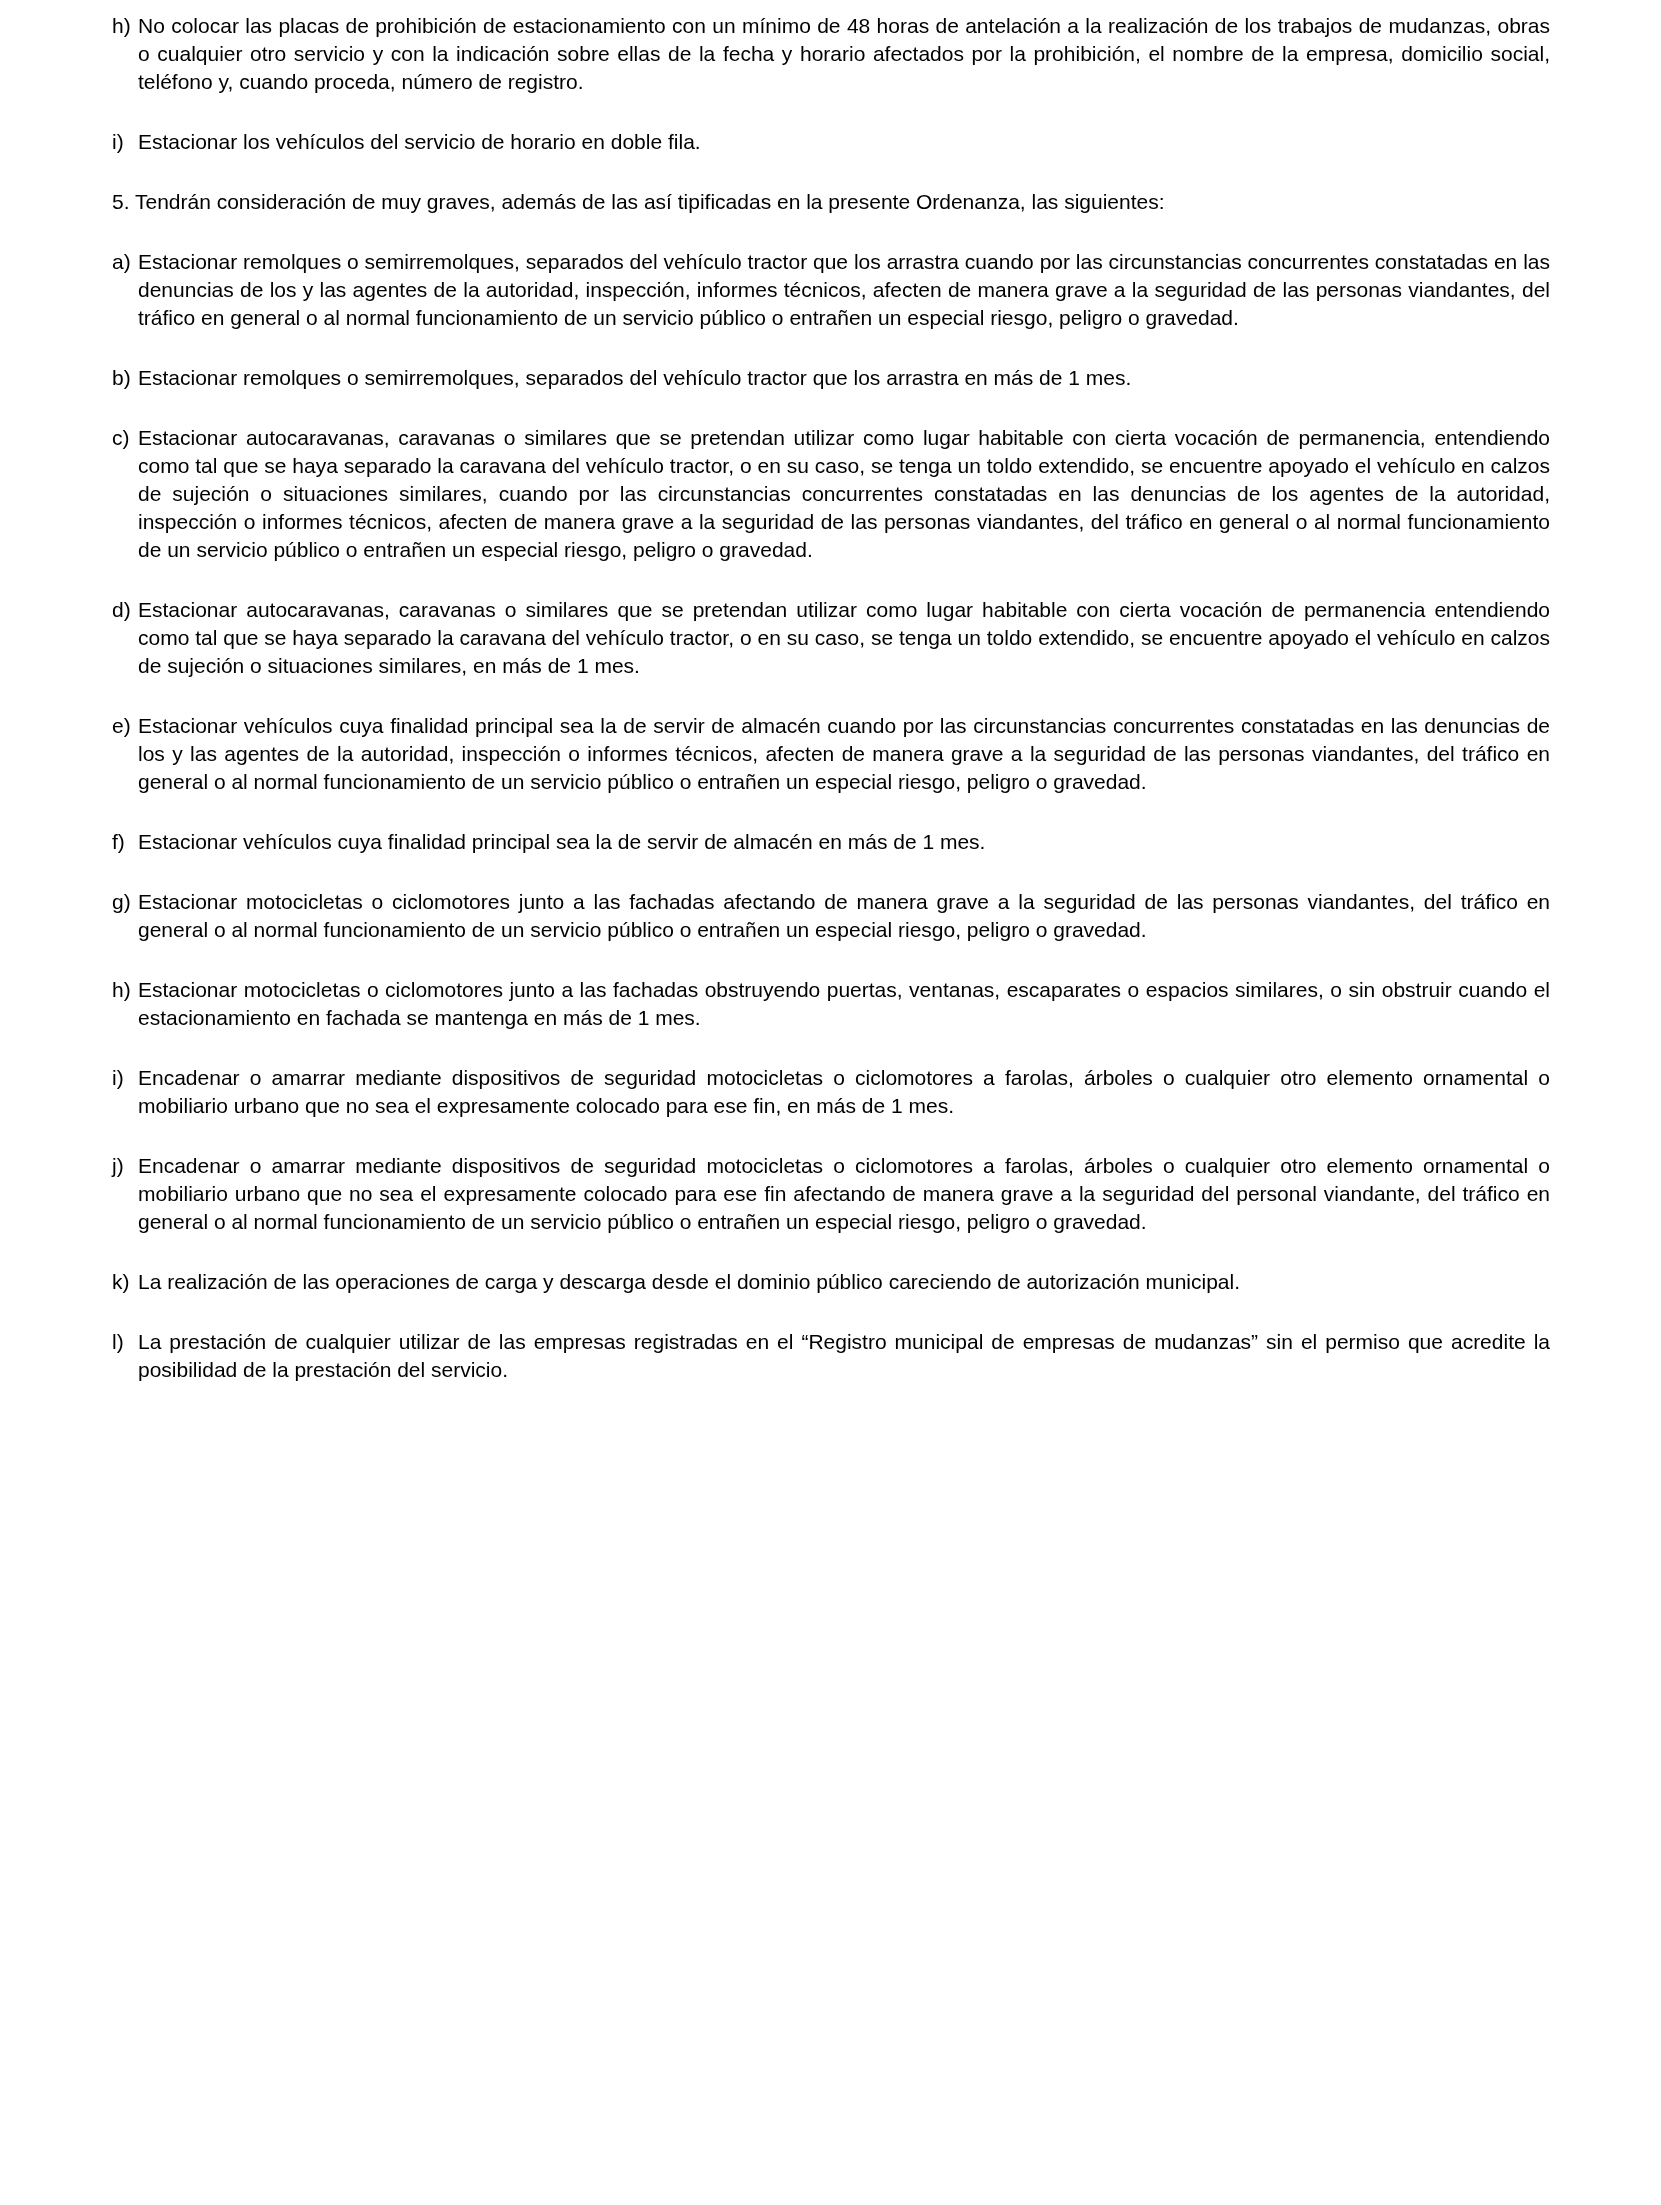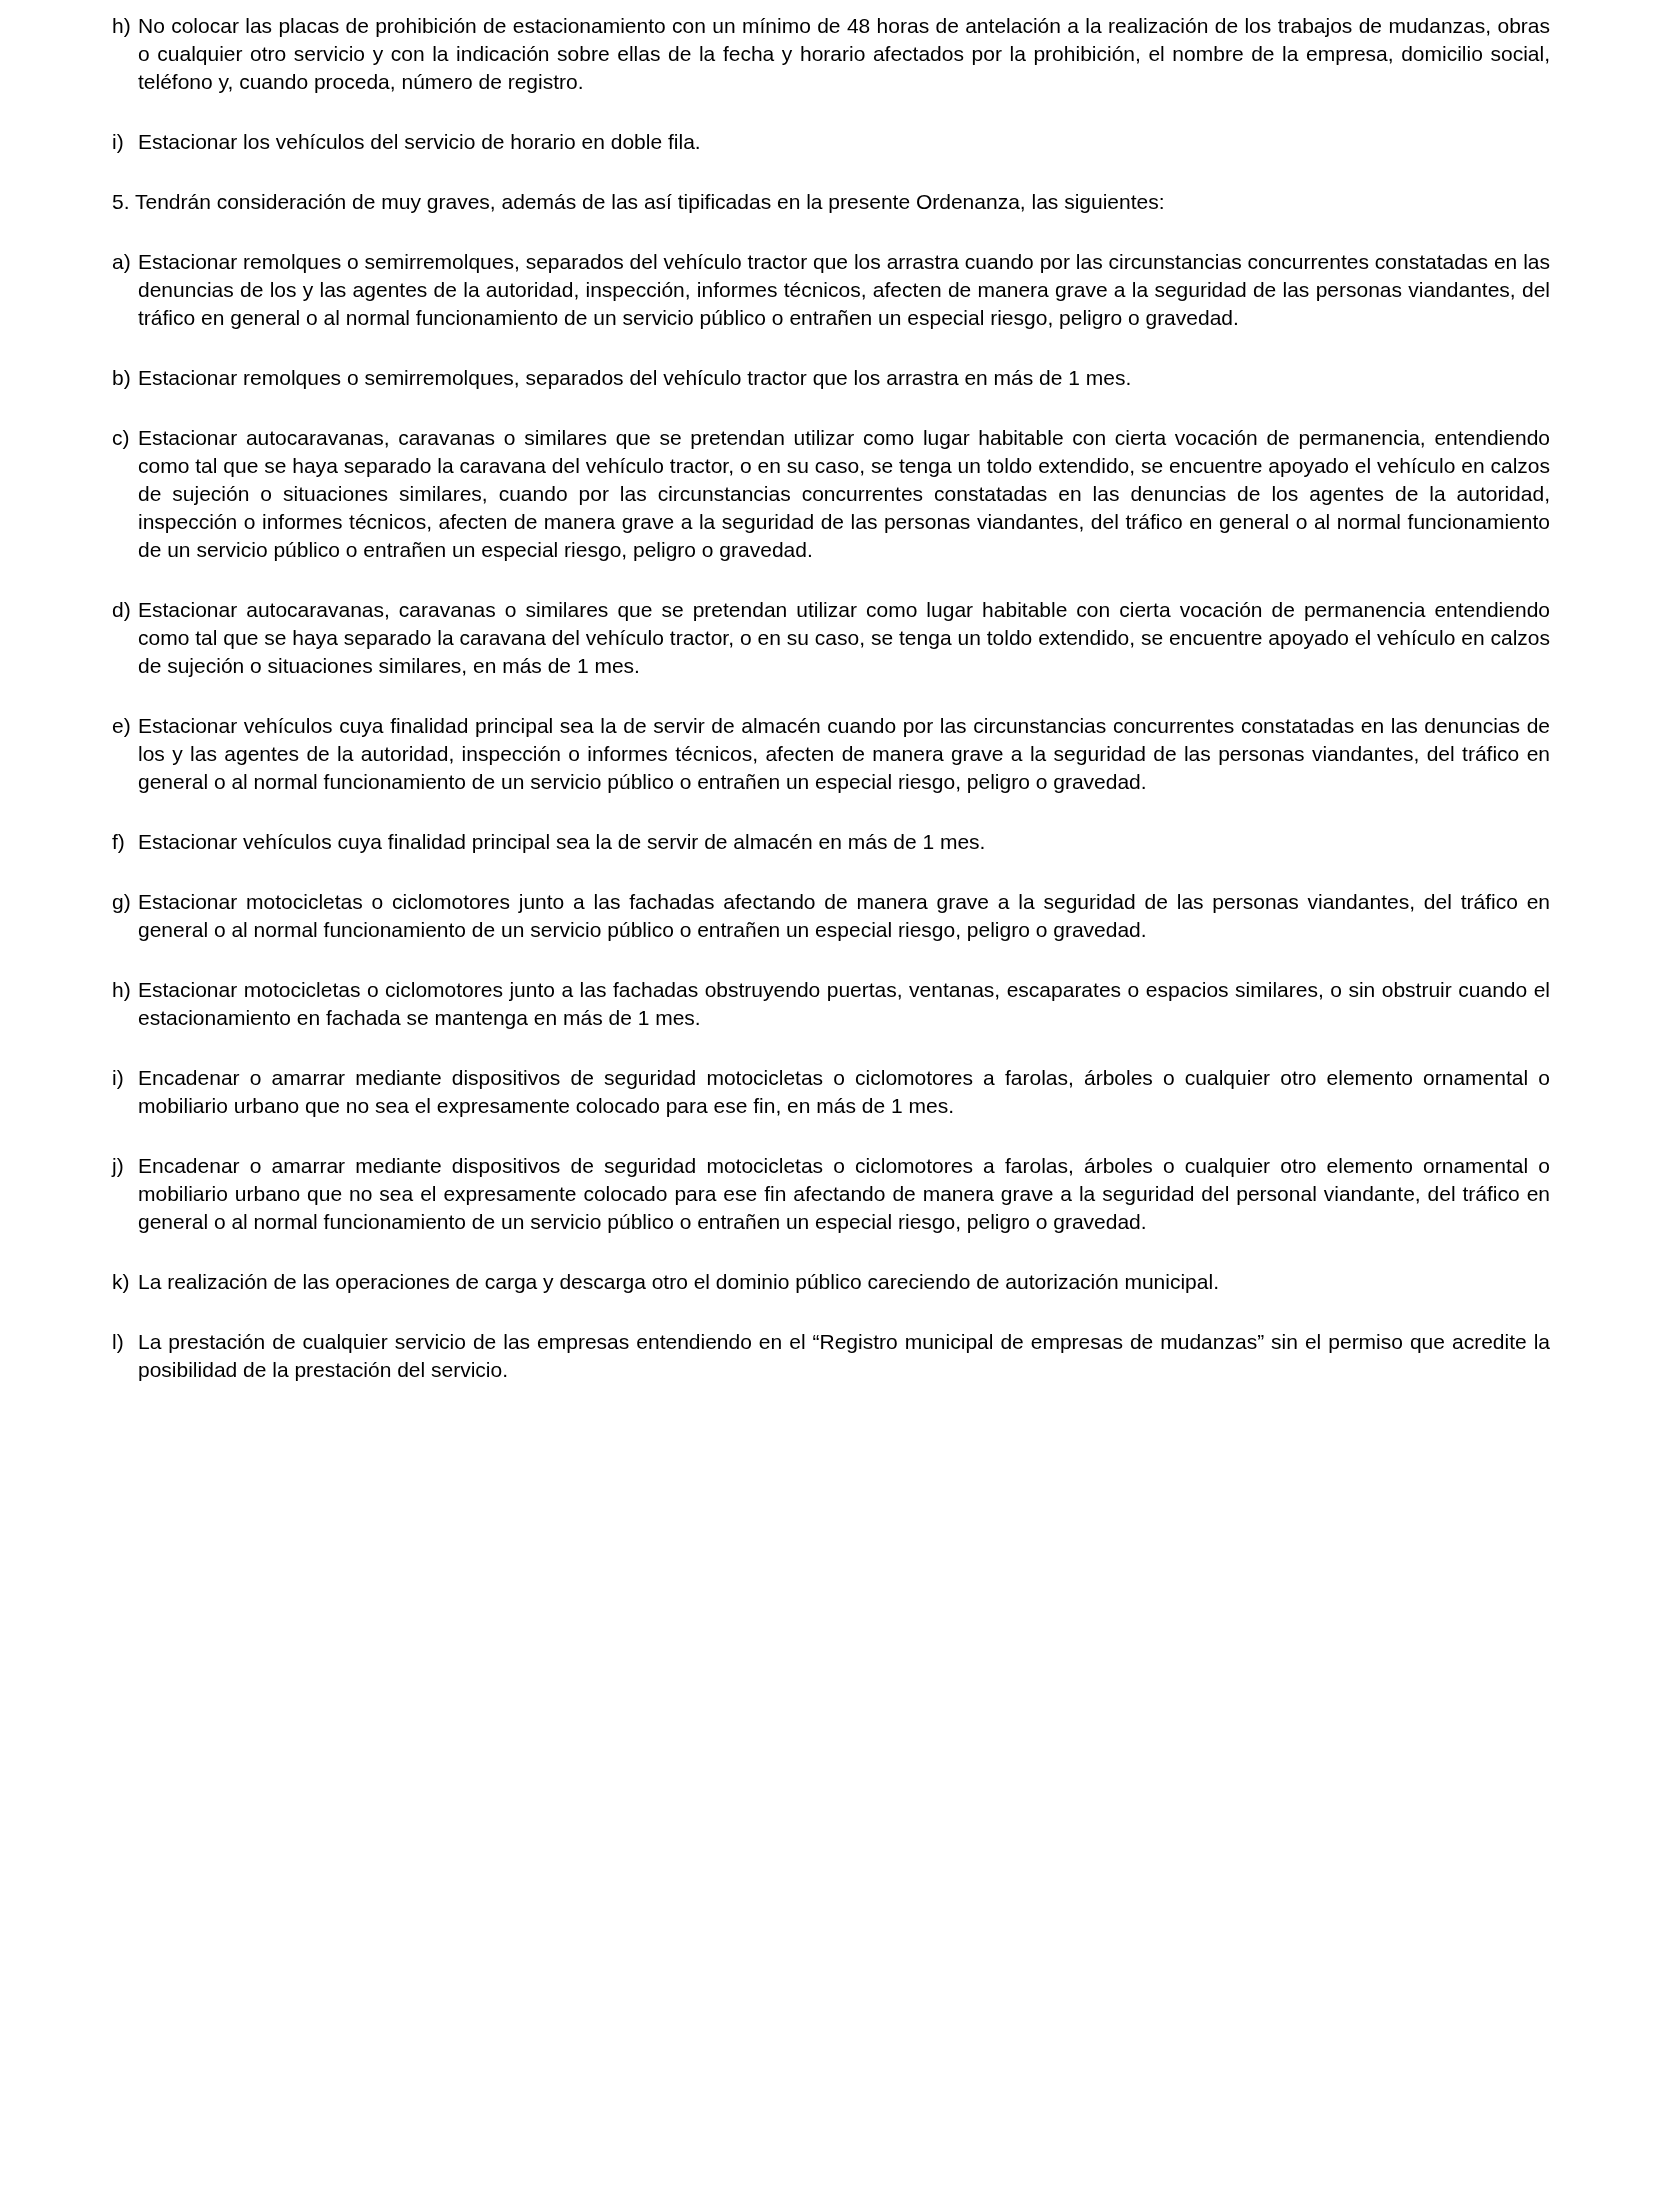--- a/index.html
+++ b/index.html
@@ -100,22 +100,22 @@
     <span class="item-text">Encadenar o amarrar mediante dispositivos de seguridad motocicletas o ciclomotores a farolas, árboles o cualquier otro elemento ornamental o mobiliario urbano que no sea el expresamente colocado para ese fin, en más de 1 mes.</span>
   </div>
 
   <div class="block item">
     <span class="marker">j)</span>
     <span class="item-text">Encadenar o amarrar mediante dispositivos de seguridad motocicletas o ciclomotores a farolas, árboles o cualquier otro elemento ornamental o mobiliario urbano que no sea el expresamente colocado para ese fin afectando de manera grave a la seguridad del personal viandante, del tráfico en general o al normal funcionamiento de un servicio público o entrañen un especial riesgo, peligro o gravedad.</span>
   </div>
 
   <div class="block item">
     <span class="marker">k)</span>
-    <span class="item-text">La realización de las operaciones de carga y descarga otro el dominio público careciendo de autorización municipal.</span>
+    <span class="item-text">La realización de las operaciones de carga y descarga desde el dominio público careciendo de autorización municipal.</span>
   </div>
 
   <div class="block item">
     <span class="marker">l)</span>
-    <span class="item-text">La prestación de cualquier servicio de las empresas entendiendo en el “Registro municipal de empresas de mudanzas” sin el permiso que acredite la posibilidad de la prestación del servicio.</span>
+    <span class="item-text">La prestación de cualquier utilizar de las empresas registradas en el “Registro municipal de empresas de mudanzas” sin el permiso que acredite la posibilidad de la prestación del servicio.</span>
   </div>
 </div>
 </div>
 
 
 </body></html>

